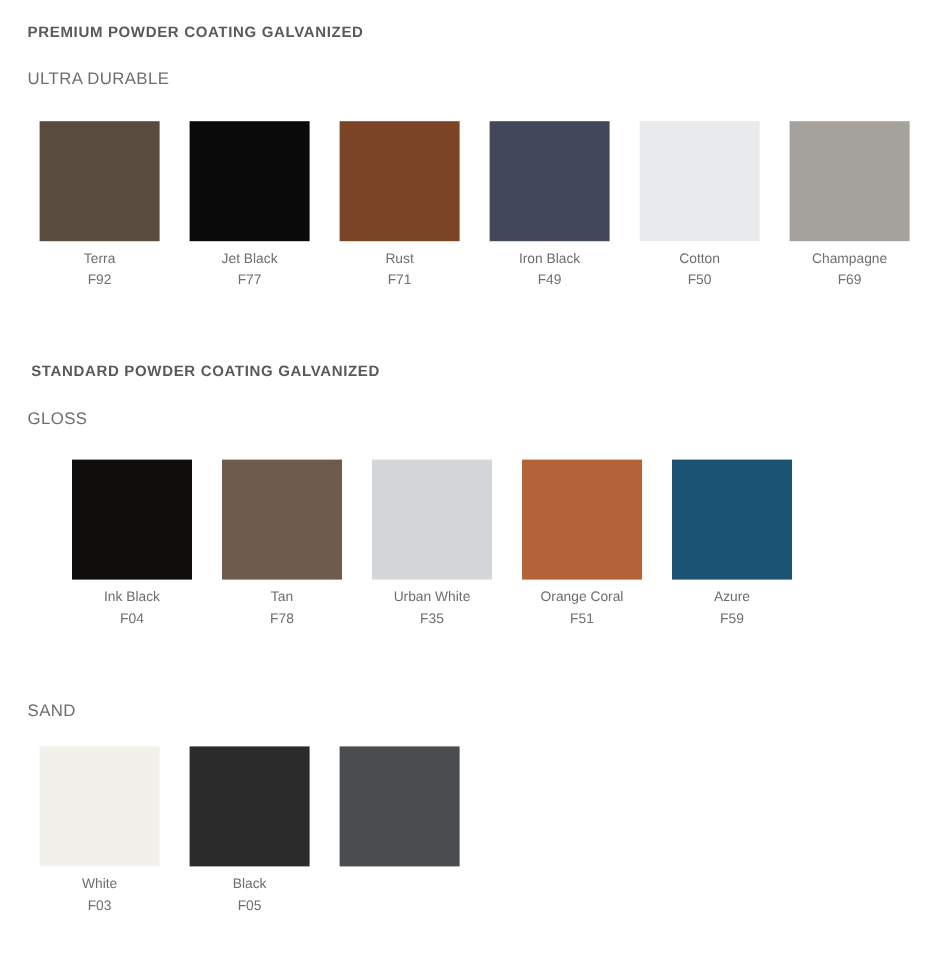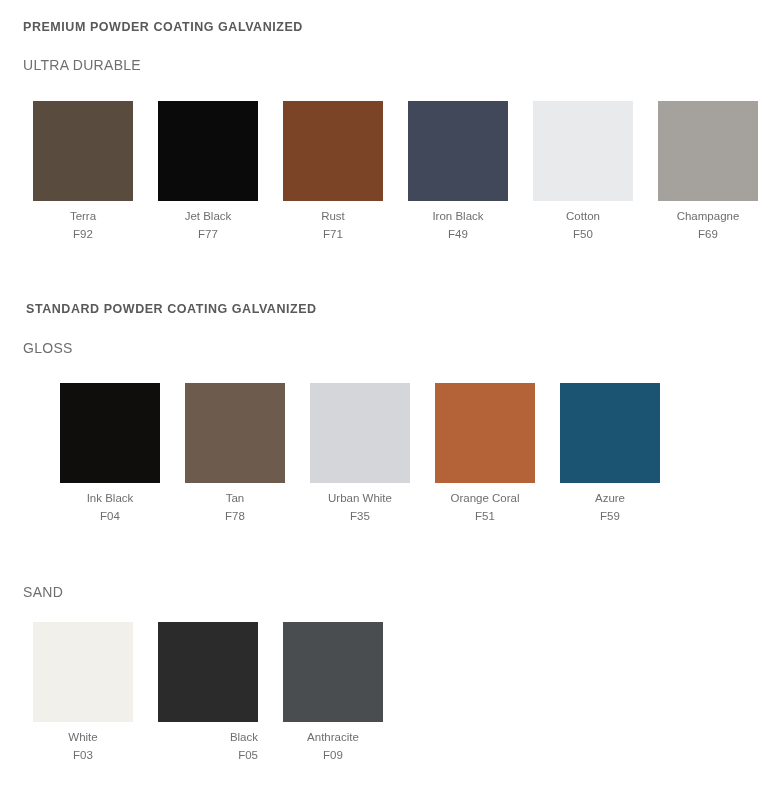--- a/index.html
+++ b/index.html
@@ -198,30 +198,26 @@
     <div class="swatch-cell">
       <span class="swatch-chip" style="background-color: rgb(242, 240, 234);"></span>
       <div class="swatch-label" style="color: rgb(109, 110, 113);">
         <span class="swatch-name">White</span>
         <span class="swatch-code">F03</span>
       </div>
     </div>
 
     <div class="swatch-cell">
       <span class="swatch-chip" style="background-color: rgb(43, 43, 43);"></span>
-      <div class="swatch-label" style="color: rgb(109, 110, 113); text-align: right;">
+      <div class="swatch-label" style="color: rgb(109, 110, 113);">
         <span class="swatch-name">Black</span>
         <span class="swatch-code">F05</span>
       </div>
     </div>
 
 
     <div class="swatch-cell">
       <span class="swatch-chip" style="background-color: rgb(74, 77, 79);"></span>
-      <div class="swatch-label" style="color: rgb(109, 110, 113);">
-        <span class="swatch-name">Anthracite</span>
-        <span class="swatch-code">F09</span>
-      </div>
     </div>
 
   </div>
 
 </div>
 
 </body></html>

